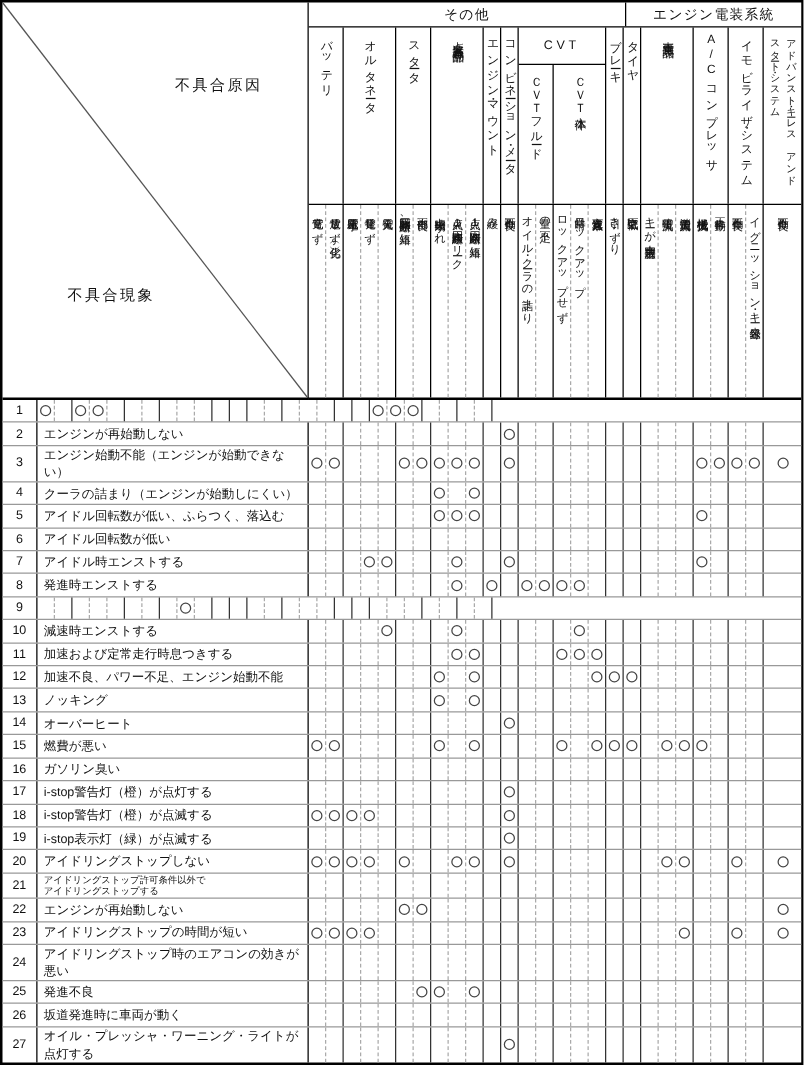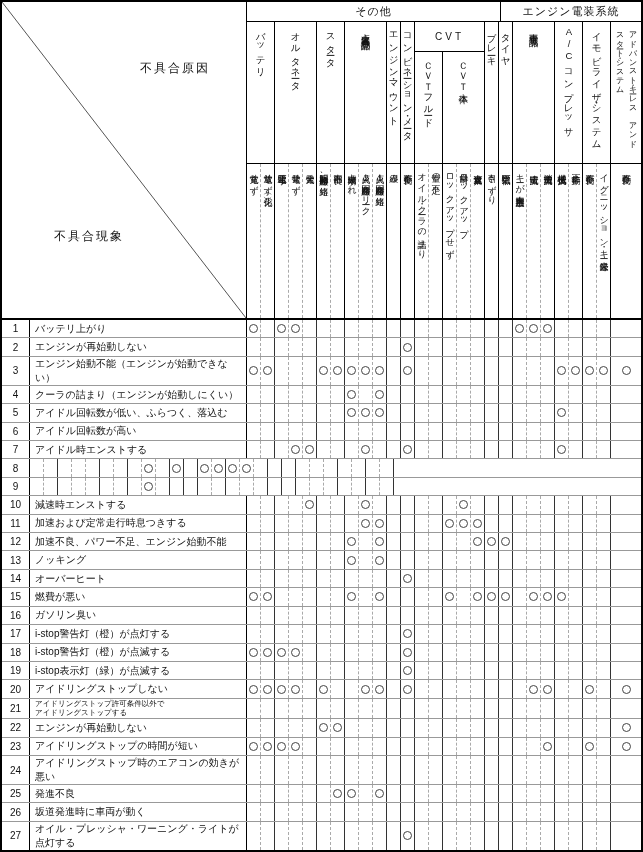--- a/index.html
+++ b/index.html
@@ -188,21 +188,20 @@
         <div class="kcell b-solid" style="width: 14px; border-right-color: rgb(0, 0, 0);">
           <span class="vt">イグニッション・キー未登録</span>
         </div>
         <div class="kcell b-none" style="width: 30px;">
           <span class="vt">作動不良</span>
         </div>
       </div>
     <div class="rows" id="rows">
         <div class="row">
           <div class="numcell">1</div>
-          <div class="lblcell">バッテリ上がり</div>
           <div class="dcell b-dash" style="width: 14px;">
             <div class="mark"></div>
           </div>
           <div class="dcell b-solid" style="width: 14px;"></div>
           <div class="dcell b-dash" style="width: 14px;">
             <div class="mark"></div>
           </div>
           <div class="dcell b-dash" style="width: 14px;">
             <div class="mark"></div>
           </div>
@@ -395,21 +394,21 @@
           <div class="dcell b-dash" style="width: 14px;">
             <div class="mark"></div>
           </div>
           <div class="dcell b-solid" style="width: 14px;"></div>
           <div class="dcell b-dash" style="width: 14px;"></div>
           <div class="dcell b-solid" style="width: 14px;"></div>
           <div class="dcell b-none" style="width: 30px;"></div>
         </div>
         <div class="row">
           <div class="numcell">6</div>
-          <div class="lblcell">アイドル回転数が高い</div>
+          <div class="lblcell">アイドル回転数が低い</div>
           <div class="dcell b-dash" style="width: 14px;"></div>
           <div class="dcell b-solid" style="width: 14px;"></div>
           <div class="dcell b-dash" style="width: 14px;"></div>
           <div class="dcell b-dash" style="width: 14px;"></div>
           <div class="dcell b-solid" style="width: 14px;"></div>
           <div class="dcell b-dash" style="width: 14px;"></div>
           <div class="dcell b-solid" style="width: 14px;"></div>
           <div class="dcell b-dash" style="width: 14px;"></div>
           <div class="dcell b-dash" style="width: 14px;"></div>
           <div class="dcell b-solid" style="width: 14px;"></div>
@@ -467,20 +466,21 @@
           <div class="dcell b-dash" style="width: 14px;">
             <div class="mark"></div>
           </div>
           <div class="dcell b-solid" style="width: 14px;"></div>
           <div class="dcell b-dash" style="width: 14px;"></div>
           <div class="dcell b-solid" style="width: 14px;"></div>
           <div class="dcell b-none" style="width: 30px;"></div>
         </div>
         <div class="row">
           <div class="numcell">8</div>
+          <div class="lblcell">発進時エンストする</div>
           <div class="dcell b-dash" style="width: 14px;"></div>
           <div class="dcell b-solid" style="width: 14px;"></div>
           <div class="dcell b-dash" style="width: 14px;"></div>
           <div class="dcell b-dash" style="width: 14px;"></div>
           <div class="dcell b-solid" style="width: 14px;"></div>
           <div class="dcell b-dash" style="width: 14px;"></div>
           <div class="dcell b-solid" style="width: 14px;"></div>
           <div class="dcell b-dash" style="width: 14px;"></div>
           <div class="dcell b-dash" style="width: 14px;">
             <div class="mark"></div>

